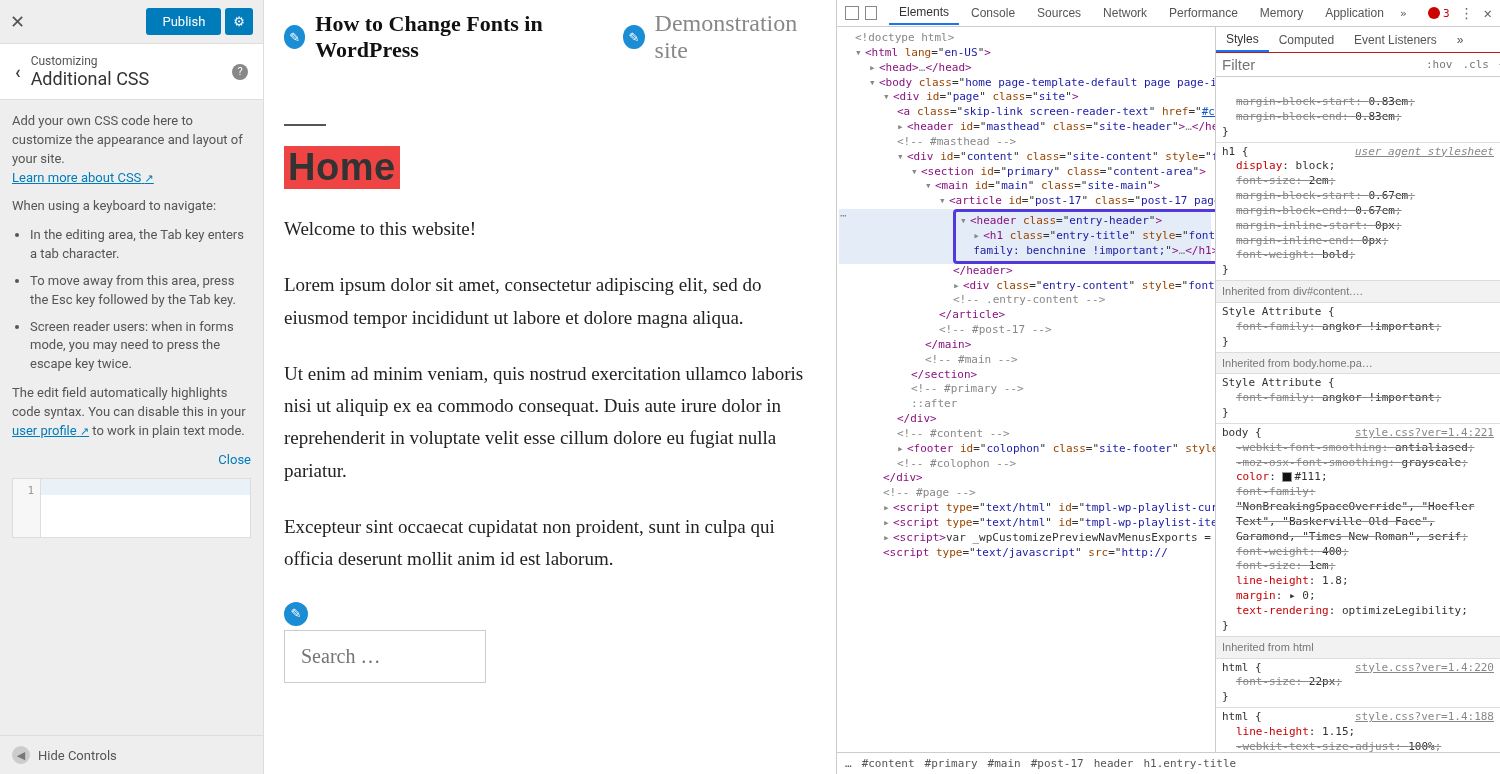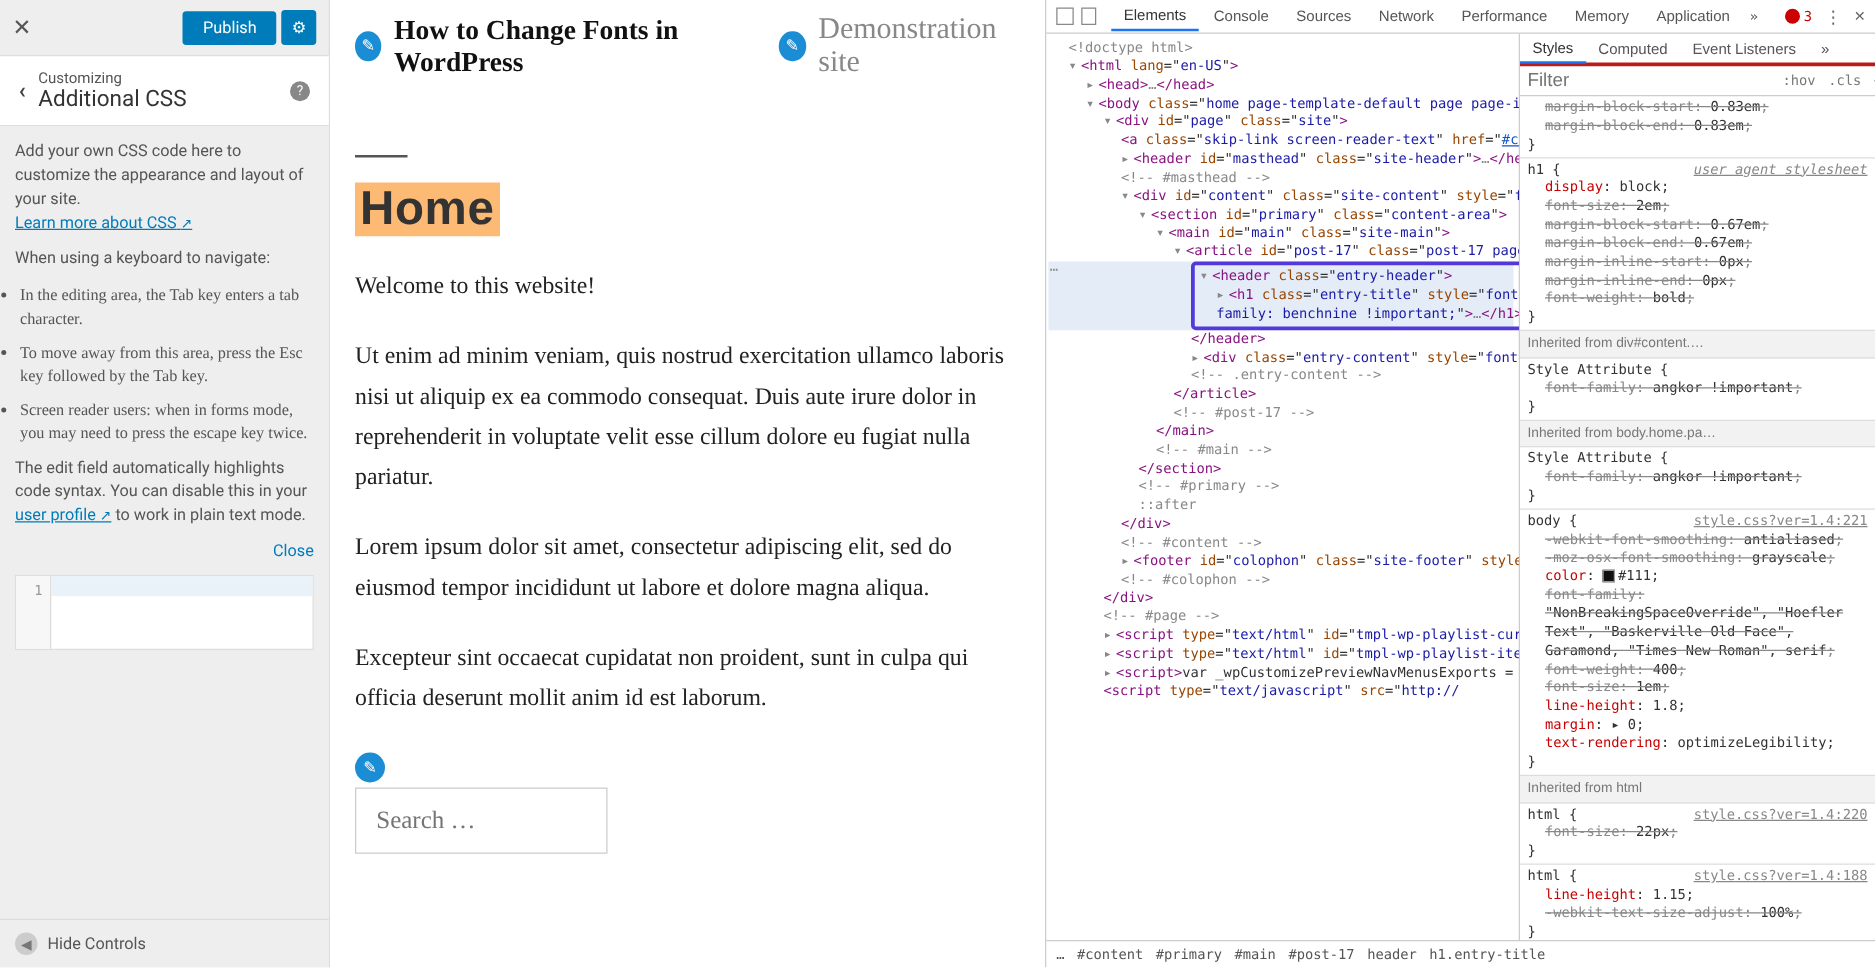--- a/index.html
+++ b/index.html
@@ -18,37 +18,37 @@
   .gear-btn { background: #007cba; color: #fff; padding: 6px 8px; border-radius: 3px; margin-left: 4px; cursor: pointer; display:flex;align-items:center;justify-content:center;}
   .section-head { background: #fff; border-top: 1px solid #ddd; border-bottom: 1px solid #ddd; padding: 10px 15px; display: flex; align-items: center; position: relative; }
   .back-arrow { font-size: 18px; color: #444; margin-right: 10px; cursor: pointer; font-weight:bold;}
   .section-labels { flex:1; }
   .section-labels .cust { font-size: 12px; color: #555; }
   .section-labels .title { font-size: 18px; color: #333; font-weight: 400; }
   .helpq { background:#888; color:#fff; width:16px;height:16px; border-radius:50%; font-size:11px; display:flex;align-items:center;justify-content:center;}
   .sidebar-body { padding: 12px 12px; font-size: 13px; color: #555; line-height:1.45; overflow-y:auto; flex:1; background:#eee;}
   .sidebar-body p { margin-bottom: 10px; }
   .sidebar-body a { color: #007cba; text-decoration: underline; }
-  .sidebar-body ul { margin:0 0 10px 4px;font-family:Liberation Serif, serif; }
+  .sidebar-body ul { margin:0 0 10px 18px; }
   .sidebar-body li { margin-bottom: 8px; }
   .close-link { text-align:right; color:#007cba; cursor:pointer; margin-bottom:8px;}
   .editor-area { background:#fff; border:1px solid #ddd; height:60px;}
   .line-gutter { width:28px; background:#f7f7f7; border-right:1px solid #ddd; color:#999; text-align:right; padding:4px 6px 0 0; font-family:monospace; font-size:11px;}
   .editor-area { display:flex; }
   .editor-text { flex:1; background:#e9f2f9; height:16px; margin-top:0px;}
   .hide-controls { border-top:1px solid #ddd; background:#eee; padding: 10px 12px; color:#555; display:flex; align-items:center; gap:8px; cursor:pointer; font-size:13px;}
   .hide-controls .circ { width:18px;height:18px;border-radius:50%;background:#ccc;display:flex;align-items:center;justify-content:center;color:#777;font-size:11px;}
   
   
   .page-title-bar { display:flex; align-items:center; gap:10px; padding:10px 0 10px 0;}
   .blue-icon { width:24px;height:24px;border-radius:50%;background:#1a8dd4;color:#fff;display:flex;align-items:center;justify-content:center;font-size:13px;}
   .page-title-bar .t1 { font-size:22px; font-weight:700; color:#111; font-family: Georgia, serif;}
   .page-title-bar .t2 { font-size:24px; color:#888; font-family: Georgia, serif;}
   .divider { width:42px; border-top:2px solid #555; margin:50px 0 20px 0;}
-  .preview h1.page-h { font-size:38px; font-weight:700; font-family: "Arial Narrow", sans-serif; letter-spacing:0.5px; background:#fdba74; display:inline-block; padding:0 4px;}
+  .preview h1.page-h { font-size:38px; font-weight:700; font-family: "Arial Narrow", sans-serif; letter-spacing:0.5px; background:#ef4444; display:inline-block; padding:0 4px;}
   .preview-content { font-family: Georgia, "Times New Roman", serif; font-size:19px; color:#222; line-height:1.7; max-width:560px;}
   .preview-content p { margin:24px 0; }
   .preview .search { margin-top:30px; }
   .preview .search input { font-family: Georgia, serif; font-size:20px; color:#777; padding:14px 16px; border:1px solid #ccc; width:202px;}
   
   
   .dt-tabs { display:flex; align-items:center; border-bottom:1px solid #ccc; padding:0 8px; height:27px; gap:2px; }
   .dt-tabs .dev-ic { width:14px; height:14px; border:1px solid #888; margin-right:4px;}
   .dt-tabs .dev-ic2 { width:12px; height:14px; border:1px solid #888; margin-right:10px;}
   .dt-tabs .tab { padding:4px 10px; color:#555; cursor:pointer; font-family: -apple-system, Arial, sans-serif; font-size:12px;}
@@ -71,27 +71,27 @@
   .dom-panel .tw{color:#888;display:inline-block;width:10px;}
   .p{color:#881280;} .a{color:#994500;} .v{color:#1a1aa6;} .g{color:#888;} .lk{color:#1155cc; text-decoration:underline;}
   .sel-row { background:#e3ecf7;}
   .hl-box { border:3px solid #5338db; border-radius:4px; display:inline-block;}
   .dots-margin { color:#888; padding:0 3px;}
   
   .breadcrumb { border-top:1px solid #ccc; padding:4px 8px; color:#555; font-family: Menlo, Consolas, monospace; display:flex; gap:10px; align-items:center;}
   .breadcrumb span{ cursor:pointer;}
   
   
-  .styles-tabs { display:flex; border-bottom:3px solid #b91c1c; font-family:-apple-system,Arial,sans-serif; font-size:12px; height:26px; align-items:center;}
+  .styles-tabs { display:flex; border-bottom:1px solid #b91c1c; font-family:-apple-system,Arial,sans-serif; font-size:12px; height:26px; align-items:center;}
   .styles-tabs .stab{ padding:4px 10px; color:#555; cursor:pointer;}
   .styles-tabs .stab.active{ color:#333; border-bottom:2px solid #1e73f0;}
   .styles-filter { display:flex; border-bottom:1px solid #ccc; height:24px; align-items:center; padding:0 6px; font-family:-apple-system,Arial,sans-serif; font-size:11px;}
   .styles-filter input{ flex:1; border:none; outline:none; font-size:15px; }
   .styles-filter .btn{ color:#777; padding:0 5px; cursor:pointer; font-family:Menlo,monospace;}
-  .styles-body { flex:1; overflow:auto; font-size:11px; line-height:1.35; }
+  .styles-body { flex:1; overflow:auto; font-size:11px; line-height:1.35;margin-top:16px; }
   .rule { border-bottom:1px solid #ddd; padding:2px 6px; }
   .rule.inh-head { background:#f2f2f2; color:#777; font-family:-apple-system,Arial,sans-serif; padding:3px 6px;}
   .rule .src { float:right; color:#888; text-decoration:underline; cursor:pointer;}
   .rule .sel { color:#333;}
   .rule .prop { padding-left:14px;}
   .rule .pn{color:#c80000;} .rule .pv{color:#333;}
   .strike{ text-decoration:line-through; color:#888;}
   .strike .pn{color:#888;}
   .swatch{display:inline-block;width:10px;height:10px;border:1px solid #999;vertical-align:middle;margin-right:2px;}
   .ua { color:#999; font-style:italic;}
@@ -145,22 +145,22 @@
     <div class="page-title-bar">
       <span class="blue-icon">✎</span>
       <span class="t1">How to Change Fonts in WordPress</span>
       <span class="blue-icon">✎</span>
       <span class="t2">Demonstration site</span>
     </div>
     <div class="divider"></div>
     <h1 class="page-h">Home</h1>
     <div class="preview-content">
       <p>Welcome to this website!</p>
+      <p>Lorem ipsum dolor sit amet, consectetur adipiscing elit, sed do eiusmod tempor incididunt ut labore et dolore magna aliqua.</p>
       <p>Ut enim ad minim veniam, quis nostrud exercitation ullamco laboris nisi ut aliquip ex ea commodo consequat. Duis aute irure dolor in reprehenderit in voluptate velit esse cillum dolore eu fugiat nulla pariatur.</p>
-      <p>Lorem ipsum dolor sit amet, consectetur adipiscing elit, sed do eiusmod tempor incididunt ut labore et dolore magna aliqua.</p>
       <p>Excepteur sint occaecat cupidatat non proident, sunt in culpa qui officia deserunt mollit anim id est laborum.</p>
     </div>
     <div class="search">
       <span class="blue-icon" style="position:relative;top:-4px;">✎</span>
       <input placeholder="Search …" style="">
     </div>
   </div>
 
   <div class="devtools">
     <div class="dt-tabs">

